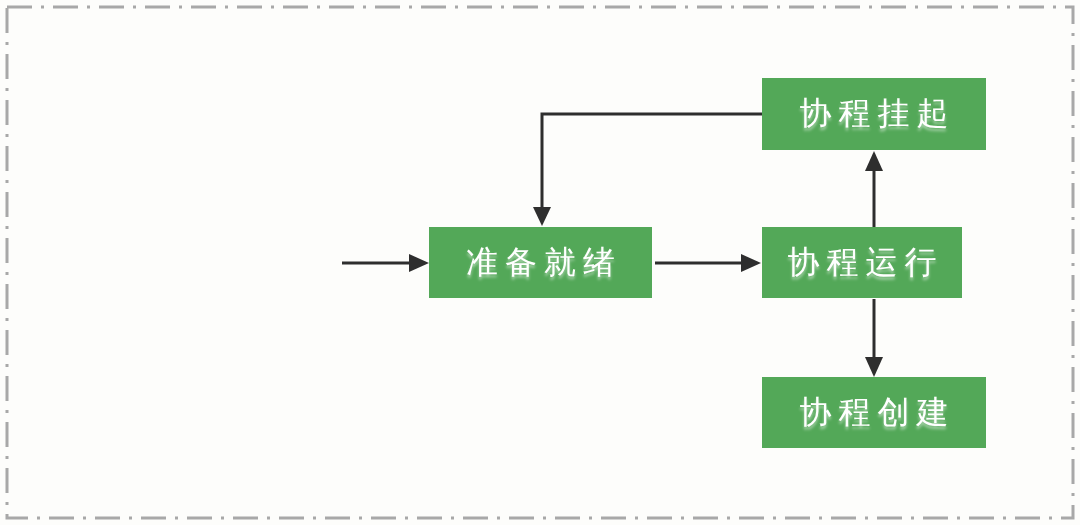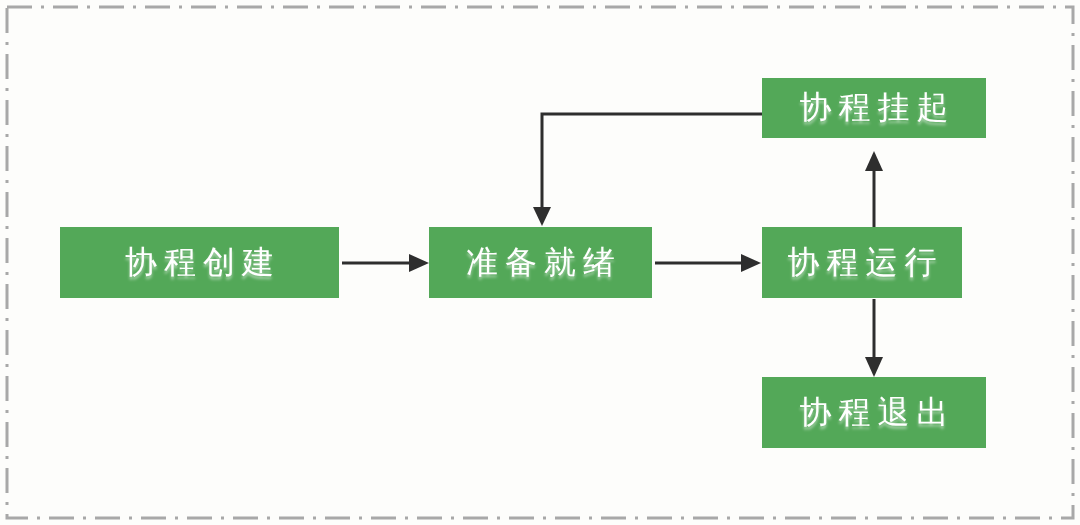--- a/index.html
+++ b/index.html
@@ -51,21 +51,21 @@
     font-size:32px;
     letter-spacing:7px;
     padding-left:7px; 
     box-sizing:border-box;
     text-shadow:0 3px 3px rgba(255,255,255,0.5);
     white-space:nowrap;
   }
   .node-create   {left:60px;  top:227px; width:279px; height:71px;}
   .node-ready    {left:429px; top:227px; width:223px; height:71px;text-align:center;}
   .node-running  {left:762px; top:227px; width:200px; height:71px;}
-  .node-suspended{left:762px; top:78px;  width:224px; height:60px;}
+  .node-suspended{left:762px; top:78px;  width:224px; height:72px;}
   .node-exit     {left:762px; top:377px; width:224px; height:71px;}
 </style>
 </head>
 <body>
 
 <div class="canvas">
 
   <svg class="layer" viewBox="0 0 1080 525" xmlns="http://www.w3.org/2000/svg">
 
     <rect class="frame" x="7" y="7" width="1066" height="511"></rect>
@@ -89,33 +89,30 @@
       <polyline class="edge-line" points="762,114 542,114 542,208"></polyline>
       <polygon class="edge-head" points="542,226 533,207 551,207"></polygon>
     </g>
 
     <g>
       <line class="edge-line" x1="874" y1="299" x2="874" y2="359"></line>
       <polygon class="edge-head" points="874,377 865,357 883,357"></polygon>
     </g>
   </svg>
 
-  <div class="node node-create">
-    <span>协程创建</span>
-  </div>
 
   <div class="node node-ready">
     <span>准备就绪</span>
   </div>
 
   <div class="node node-running">
     <span>协程运行</span>
   </div>
 
   <div class="node node-suspended">
     <span>协程挂起</span>
   </div>
 
   <div class="node node-exit">
-    <span>协程退出</span>
+    <span>协程创建</span>
   </div>
 
 </div>
 
 </body></html>

